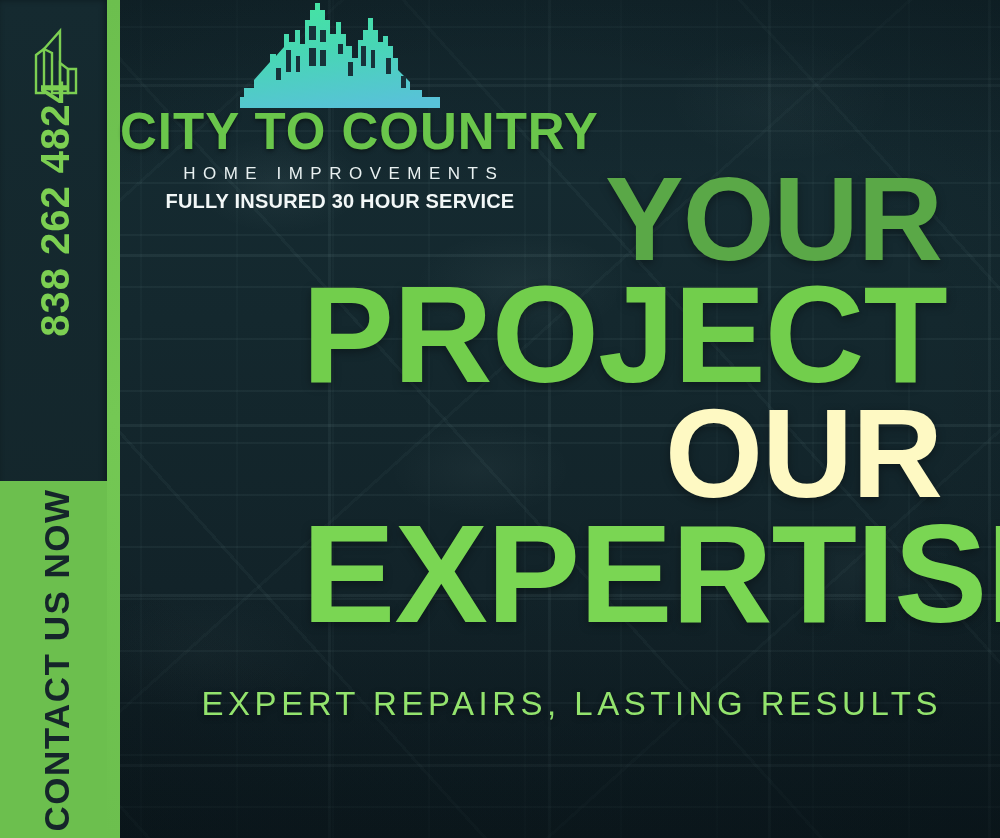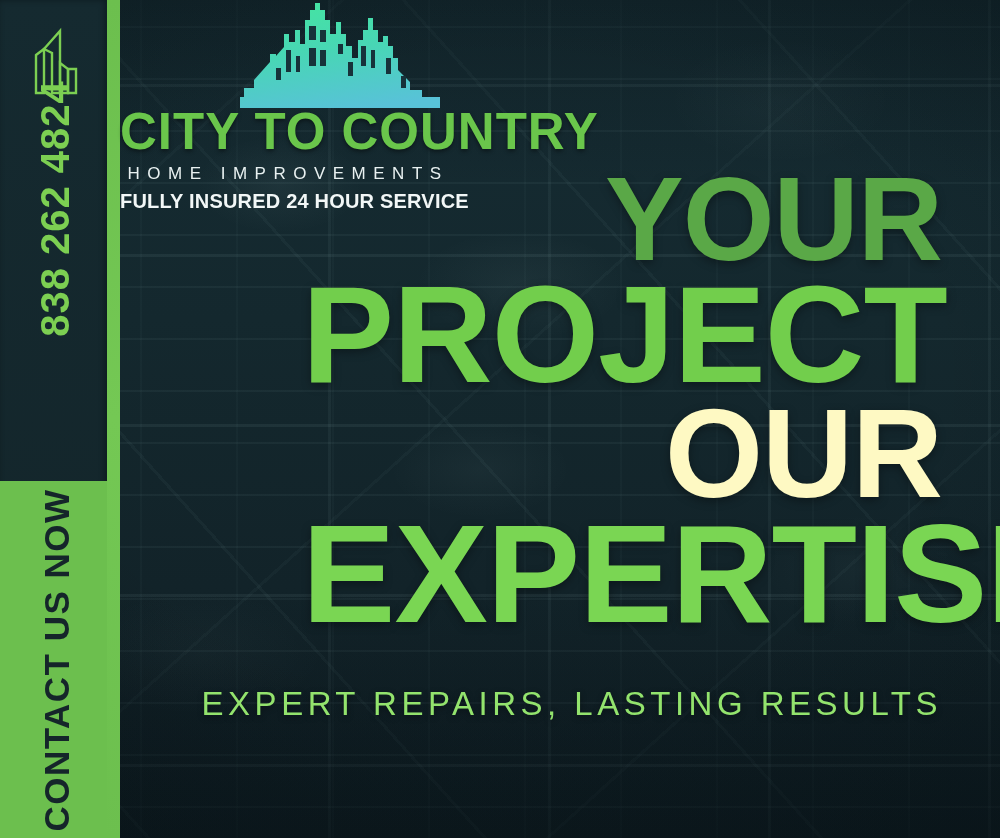--- a/index.html
+++ b/index.html
@@ -194,21 +194,21 @@
     white-space: nowrap;
     font-family: "Liberation Sans Narrow", "Liberation Sans", sans-serif;
   }
 
   
   .logo-block {
     position: absolute;
     left: 120px;
     top: 0px;
     width: 440px;
-    text-align: left;
+    text-align: center;
   }
   .logo-mark {
     width: 200px;
     height: 108px;
     display: block;
     margin: 0 auto;
   }
   .logo-name {
     color: #6ac64b;
     font-size: 51px;
@@ -342,21 +342,21 @@
       <rect x="121" y="46" width="5" height="20" fill="#17323a"></rect>
       <rect x="131" y="50" width="4" height="18" fill="#17323a"></rect>
       <rect x="146" y="58" width="5" height="16" fill="#17323a"></rect>
       <rect x="98" y="44" width="5" height="10" fill="#17323a"></rect>
       <rect x="108" y="62" width="5" height="14" fill="#17323a"></rect>
       <rect x="36" y="68" width="5" height="12" fill="#17323a"></rect>
       <rect x="161" y="76" width="5" height="12" fill="#17323a"></rect>
     </svg>
     <div class="logo-name">CITY TO COUNTRY</div>
     <div class="logo-sub">HOME IMPROVEMENTS</div>
-    <div class="logo-tag">FULLY INSURED 24 HOUR SERVICE</div>
+    <div class="logo-tag">FULLY INSURED 30 HOUR SERVICE</div>
   </div>
 
   <div class="headline">
     <span class="hl hl-1">YOUR</span>
     <span class="hl hl-2">PROJECT</span>
     <span class="hl hl-3">OUR</span>
     <span class="hl hl-4">EXPERTISE</span>
   </div>
 
   <div class="tagline">EXPERT REPAIRS, LASTING RESULTS</div>

